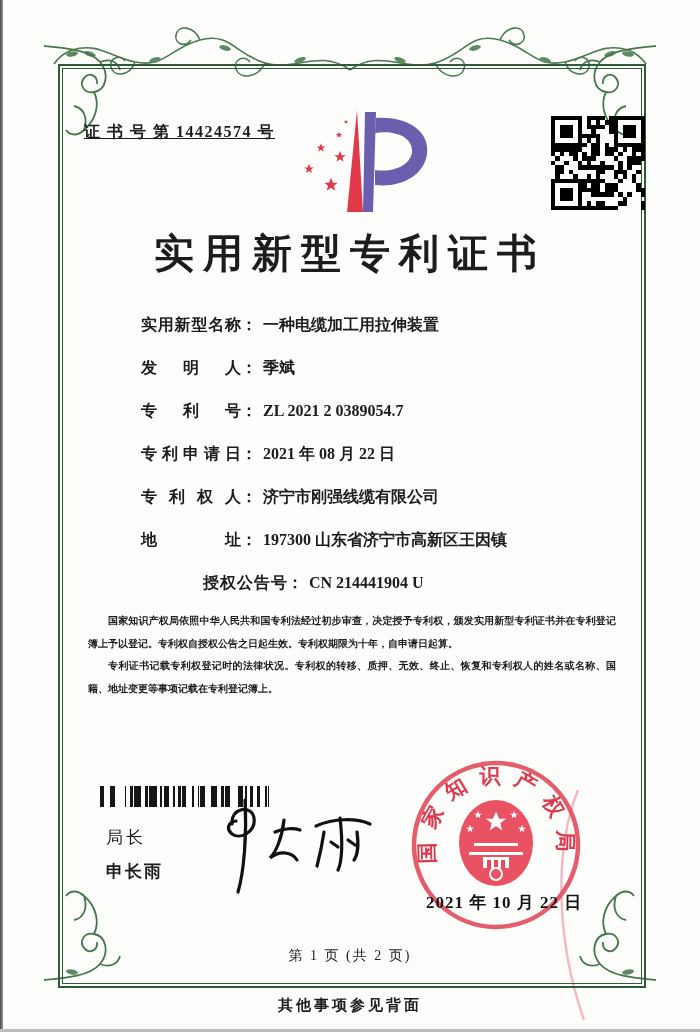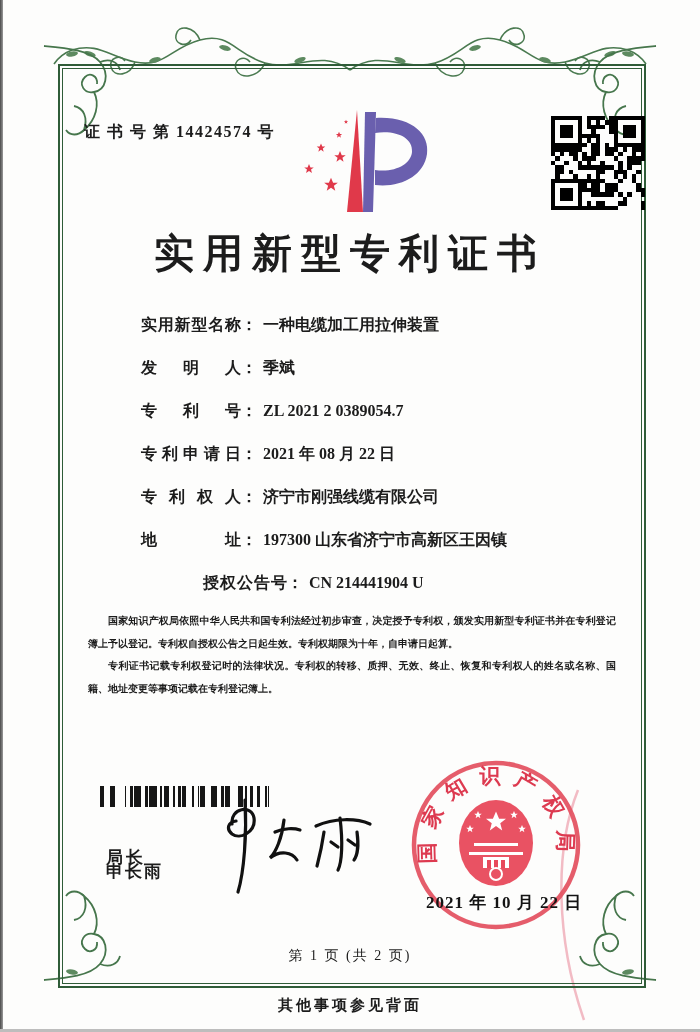--- a/index.html
+++ b/index.html
@@ -11,21 +11,21 @@
   .scan-edge-left{position:absolute;left:0;top:0;width:3px;height:100%;
     background:linear-gradient(90deg,#4a4a4a,#9a9a9a);}
   .scan-edge-bottom{position:absolute;left:0;bottom:0;width:100%;height:3px;background:#bdbdbd;}
 
   .frame{position:absolute;left:58px;top:64px;width:584px;height:920px;
     border:2px solid #2f5c38;}
   .frame-inner{position:absolute;left:2px;top:2px;right:2px;bottom:2px;border:1px solid #2f5c38;}
 
   .deco{position:absolute;pointer-events:none;}
 
-  .cert-no{position:absolute;left:84px;top:122px;font-size:16px;font-weight:bold;letter-spacing:1.5px;}
+  .cert-no{position:absolute;left:84px;top:122px;font-size:16px;font-weight:bold;letter-spacing:1.5px;text-decoration:underline;}
 
   .logo{position:absolute;left:283px;top:108px;width:150px;height:108px;}
   .qr{position:absolute;left:551px;top:116px;width:94px;height:94px;}
 
   .title{position:absolute;left:0;top:226px;width:100%;text-align:center;
     font-size:40px;font-weight:bold;letter-spacing:9px;}
 
   .fields{position:absolute;left:96px;top:316px;width:520px;font-size:16px;font-weight:bold;}
   .field-row{margin-bottom:26px;line-height:17px;white-space:nowrap;}
   .field-label{display:inline-block;width:100px;text-align:justify;text-align-last:justify;margin-left:45px;}
@@ -33,21 +33,21 @@
   .grant-row{display:flex;}
   .grant-no-group{margin-left:62px;}
   .grant-no-group .field-label{width:84px;}
 
   .body-text{position:absolute;left:88px;top:610px;width:528px;
     font-size:10px;line-height:22.5px;font-weight:bold;text-align:justify;}
   .body-text p{margin:0;text-indent:2em;}
 
   .barcode{position:absolute;left:100px;top:786px;width:170px;height:21px;}
 
-  .sig-role{position:absolute;left:106px;top:826px;font-size:17px;font-weight:bold;letter-spacing:3px;margin-top:20px;}
+  .sig-role{position:absolute;left:106px;top:826px;font-size:17px;font-weight:normal;letter-spacing:3px;}
   .sig-name{position:absolute;left:106px;top:860px;font-size:17px;font-weight:bold;letter-spacing:2px;}
   .sig-script{position:absolute;left:200px;top:794px;width:185px;height:105px;}
 
   .seal{position:absolute;left:408px;top:757px;width:176px;height:176px;}
   .seal-date{position:absolute;left:426px;top:891px;font-size:17px;font-weight:bold;letter-spacing:1px;color:#141414;}
 
   .page-no{position:absolute;left:0;top:947px;width:100%;text-align:center;
     font-size:14px;font-weight:normal;letter-spacing:2px;}
   .back-note{position:absolute;left:0;top:996px;width:100%;text-align:center;
     font-size:15px;font-weight:bold;letter-spacing:3px;}

